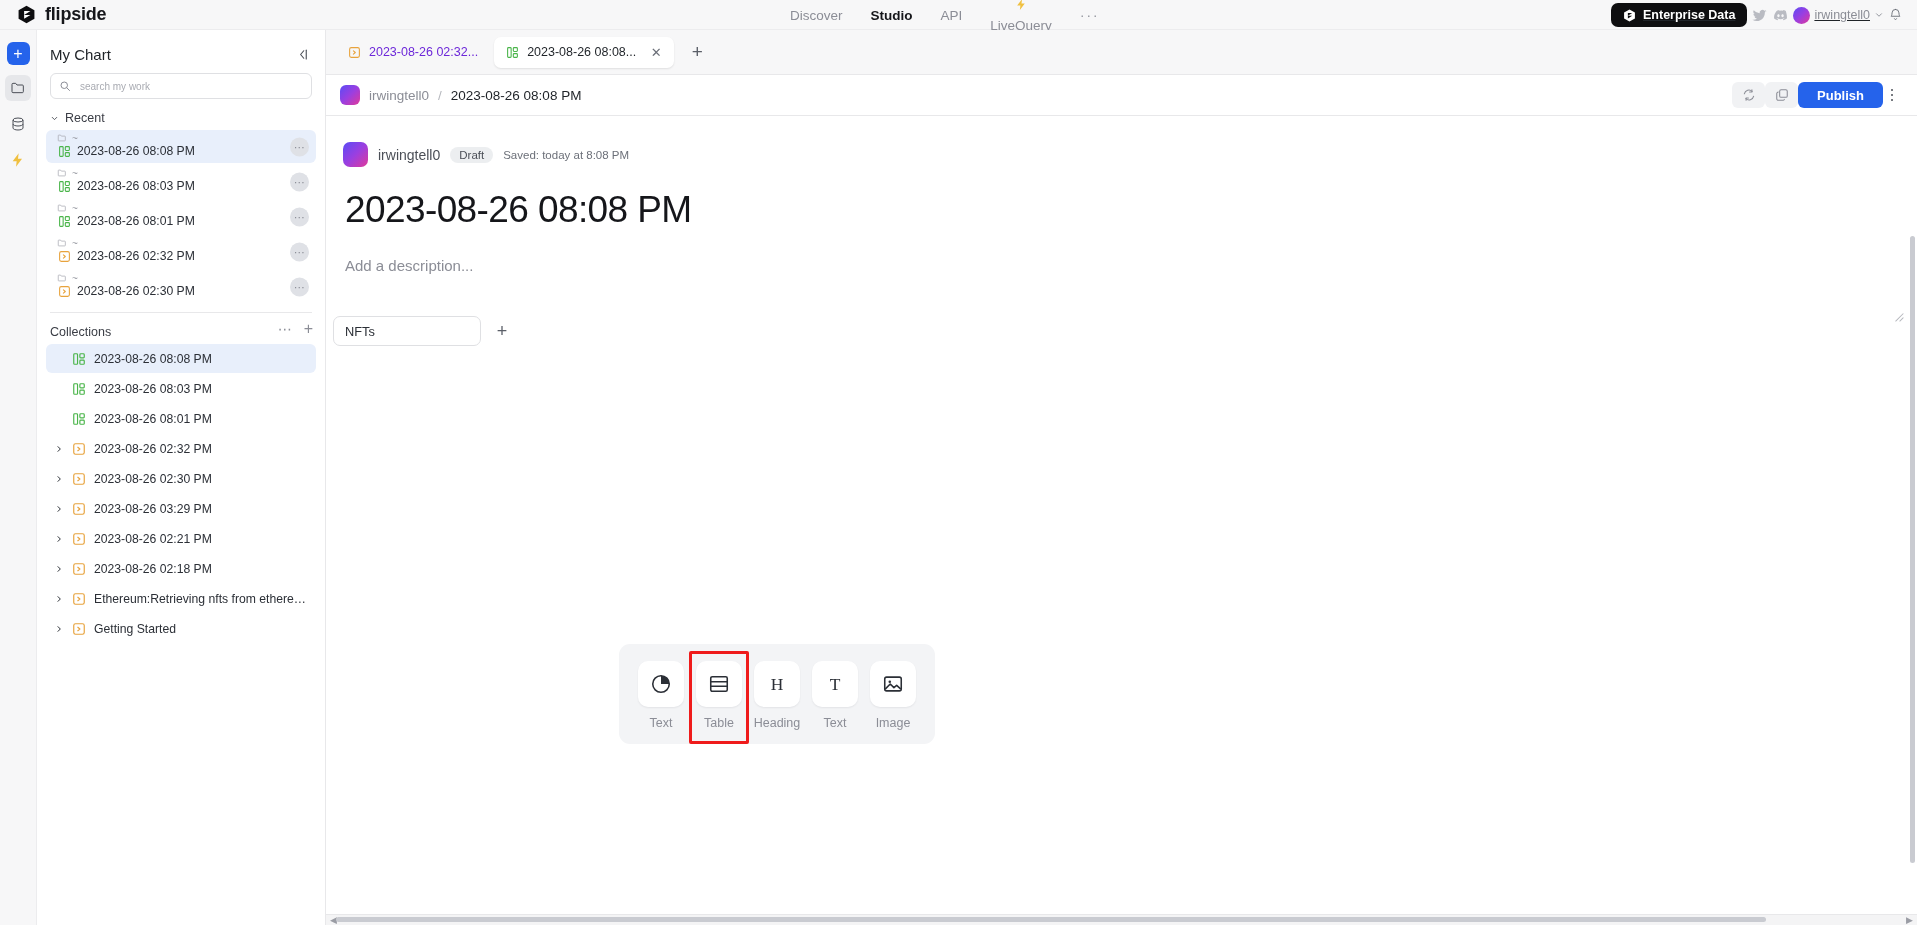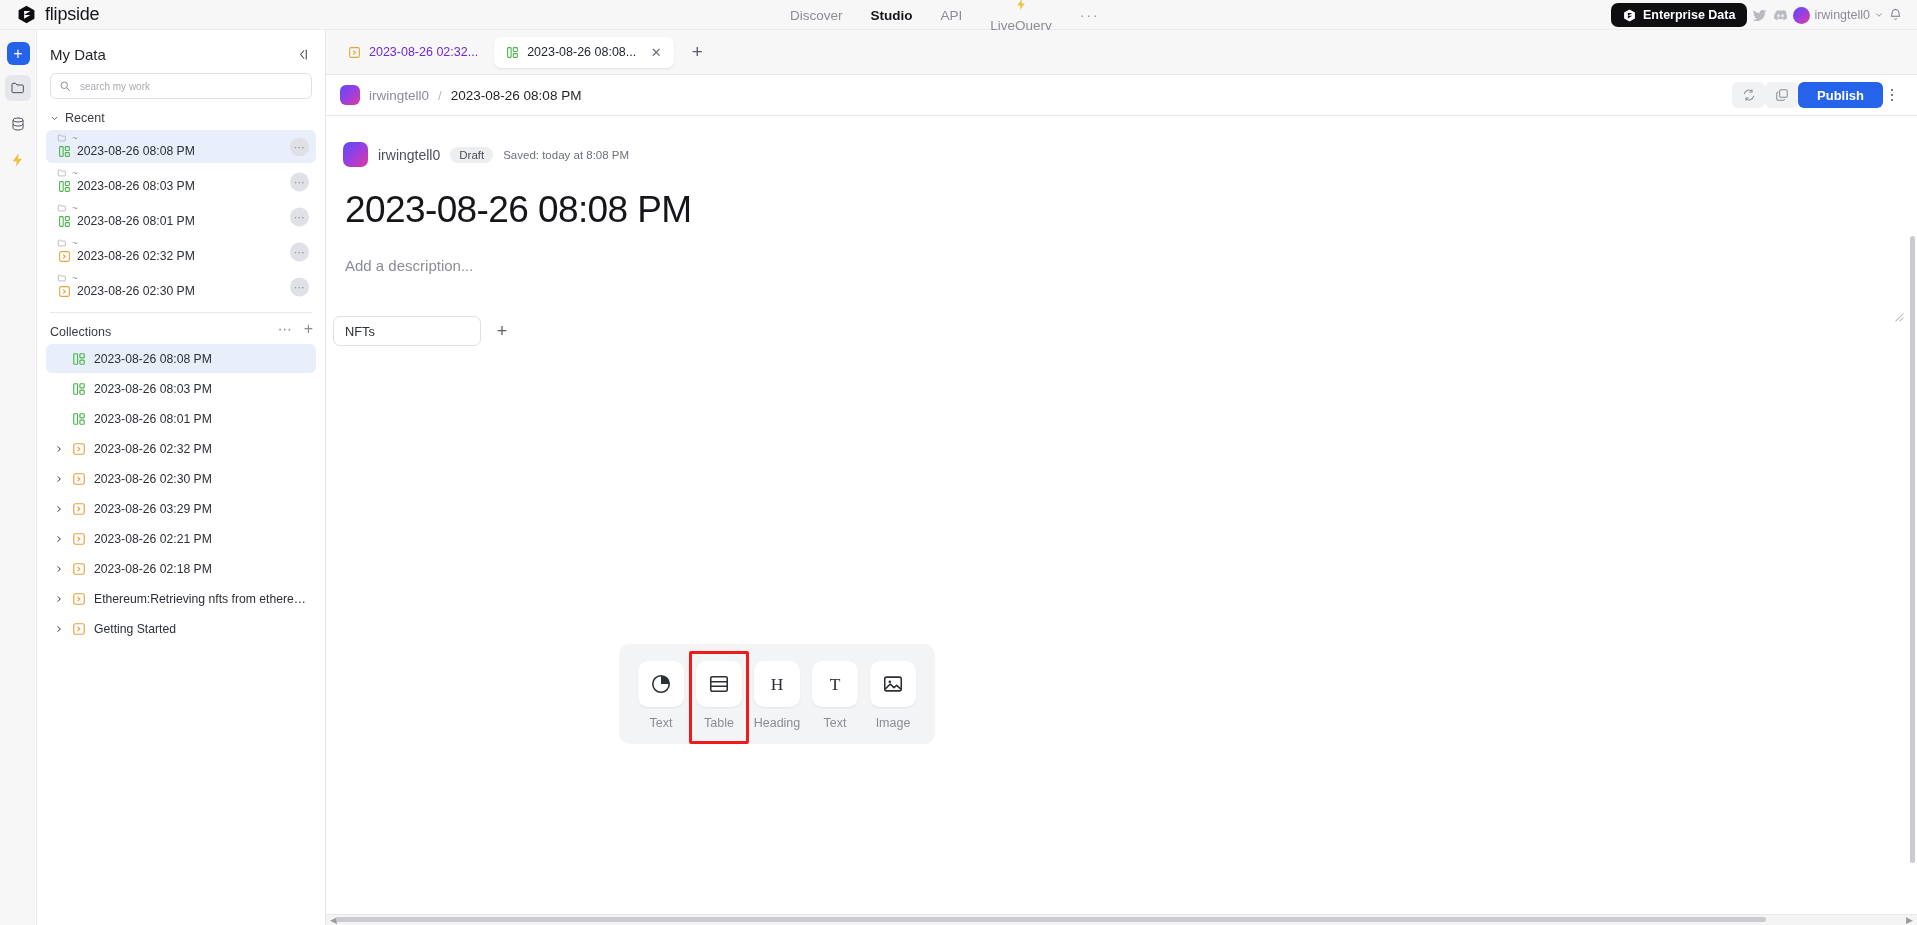--- a/index.html
+++ b/index.html
@@ -13,32 +13,32 @@
     -webkit-font-smoothing:antialiased;
   }
 
   
   .topbar {
     position:absolute; left:0; top:0; width:1917px; height:30px;
     background:#f7f7f8;
     border-bottom:1px solid #ececee;
     display:flex; align-items:center;
   }
-  .brand { display:flex; align-items:center; gap:9px; padding-left:17px; }
+  .brand { display:flex; align-items:center; gap:9px; padding-left:17px;font-weight:bold; }
   .brand-logo { width:19px; height:19px; display:block; }
   .brand-name { font-size:18px; color:#15161a; letter-spacing:-0.2px; }
 
   .topnav { position:absolute; left:790px; top:0; height:30px; display:flex; align-items:center; gap:28px; }
   .topnav a { font-size:13.5px; color:#8b8d96; text-decoration:none; }
   .topnav a.active { color:#15161a; font-weight:600; }
   .topnav .lq { display:flex; align-items:center; gap:6px;flex-direction:column; }
   .bolt { width:13px; height:15px; display:block; }
   .dots-h { letter-spacing:1.5px; color:#9a9ca4; font-size:15px; line-height:10px; }
 
-  .topright { position:absolute; right:14px; top:0; height:30px; display:flex; align-items:center; gap:4px; }
+  .topright { position:absolute; right:14px; top:0; height:30px; display:flex; align-items:center; gap:4px;text-decoration:underline; }
   .ent-pill {
     background:#0e0e10; color:#fff; border-radius:7px;
     height:24px; display:flex; align-items:center; gap:7px;
     padding:0 12px; font-size:12.5px; font-weight:600;
   }
   .ent-pill svg { width:13px; height:13px; }
   .sicon { width:17px; height:17px; display:block; fill:#b9bbc2; }
   .avatar-sm {
     width:17px; height:17px; border-radius:50%;
     background:linear-gradient(135deg,#5b4bf5 0%,#9b3fe0 50%,#e0399a 100%);
@@ -314,21 +314,21 @@
   </div>
   <div class="rail-btn">
     <svg viewBox="0 0 24 24">
       <path d="M13 2L4 14h6l-1 8 9-12h-6z" fill="#f0c040"></path>
     </svg>
   </div>
 </div>
 
 <div class="sidebar">
   <div class="sb-head">
-    <span class="sb-title">My Data</span>
+    <span class="sb-title">My Chart</span>
     <div class="collapse-btn">
       <svg viewBox="0 0 24 24">
         <path d="M14 6l-5 6 5 6" fill="none" stroke="#4b4f57" stroke-width="1.8" stroke-linecap="round" stroke-linejoin="round"></path>
         <path d="M18 5v14" stroke="#4b4f57" stroke-width="1.8" stroke-linecap="round"></path>
       </svg>
     </div>
   </div>
 
   <div class="search-wrap">
     <div class="search-box">

